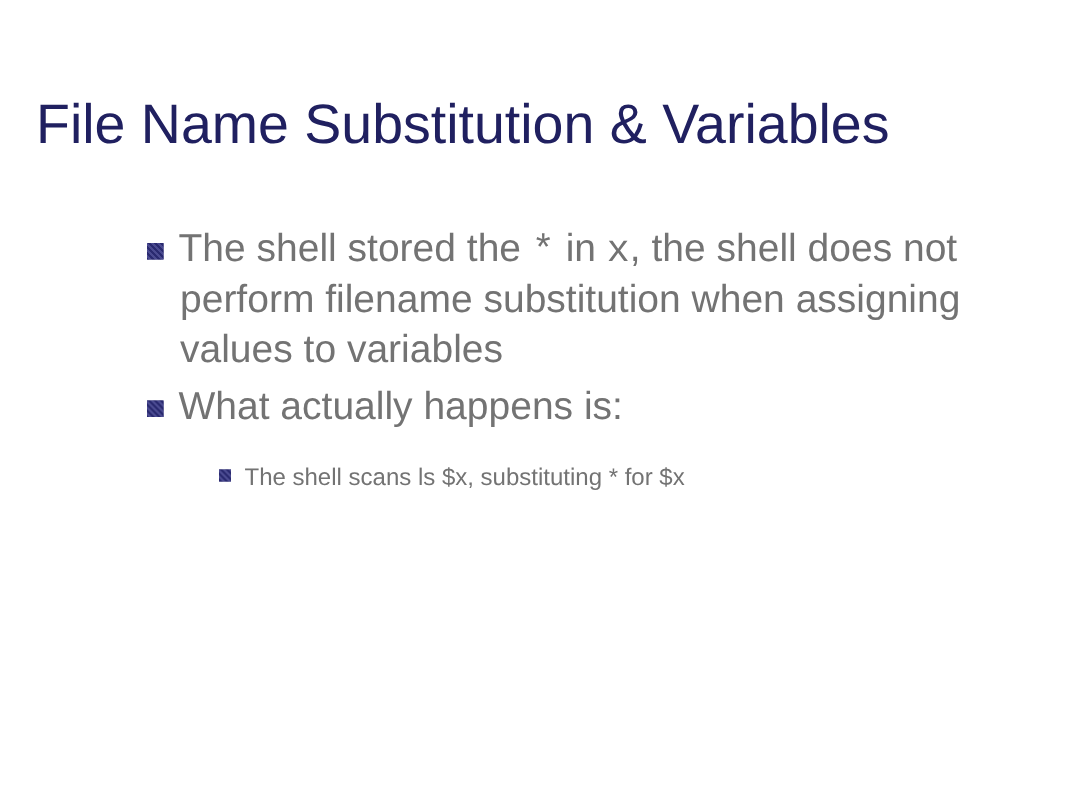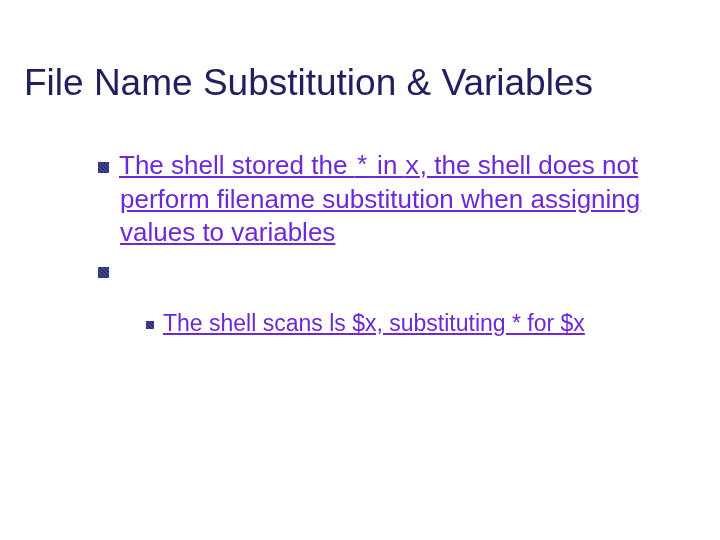--- a/index.html
+++ b/index.html
@@ -22,34 +22,33 @@
     font-size: 37px;
     font-weight: 400;
     color: #202060;
     padding: 62px 24px 0 24px;
     letter-spacing: 0px;
     line-height: 1.15;
   }
   .body {
     padding: 44px 0 0 0;
     font-size: 26px;
-    color: #6d28d9;
+    color: #737373;
     line-height: 1.25;
-    text-decoration: underline;
   }
   .lvl1 {
     margin: 0 30px 6px 98px;
     text-indent: -22px;
     padding-left: 22px;
   }
   .lvl2 {
     margin: 0 30px 2px 146px;
     text-indent: -20px;
     padding-left: 20px;
-    font-size: 23px;
+    font-size: 16px;
     line-height: 1.28;
   }
   .spacer1 { height: 16px; }
   .bullet {
     display: inline-block;
     width: 11px;
     height: 11px;
     background: #2a2a70;
     margin-right: 10px;
     vertical-align: 1px;
@@ -72,21 +71,21 @@
 
   <div class="title">File Name Substitution &amp; Variables</div>
 
   <div class="body">
 
     <div class="lvl1">
       <span class="bullet"></span><span>The shell stored the </span><span class="mono">*</span><span> in </span><span class="mono">x</span><span>, the shell does not perform filename substitution when assigning values to variables</span>
     </div>
 
     <div class="lvl1">
-      <span class="bullet"></span>
+      <span class="bullet"></span><span>What actually happens is:</span>
     </div>
 
     <div class="spacer1"></div>
 
     <div class="lvl2">
       <span class="bullet small"></span><span>The shell scans ls $x, substituting * for $x</span>
     </div>
 
 
   </div>

